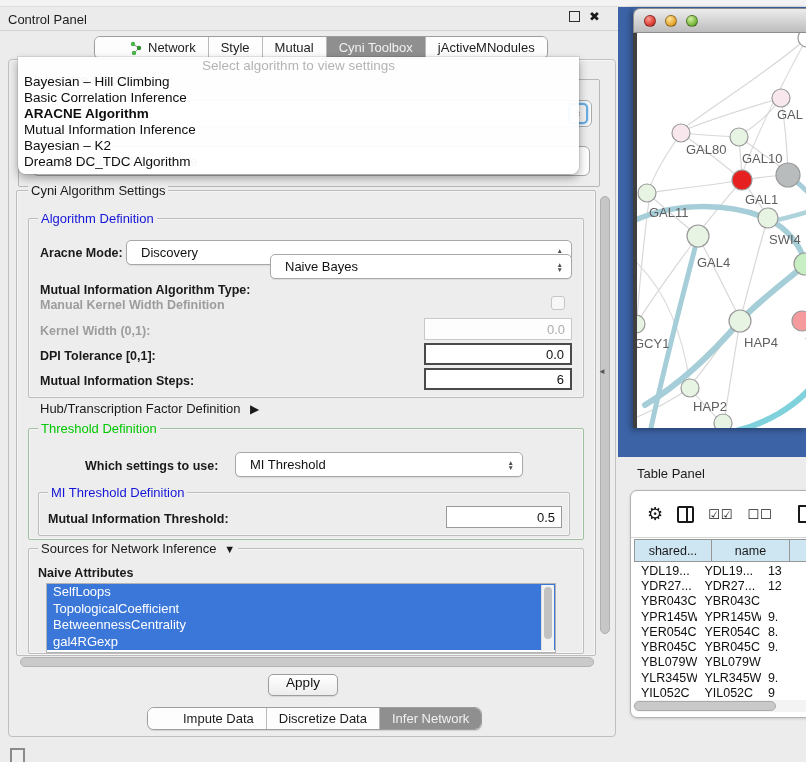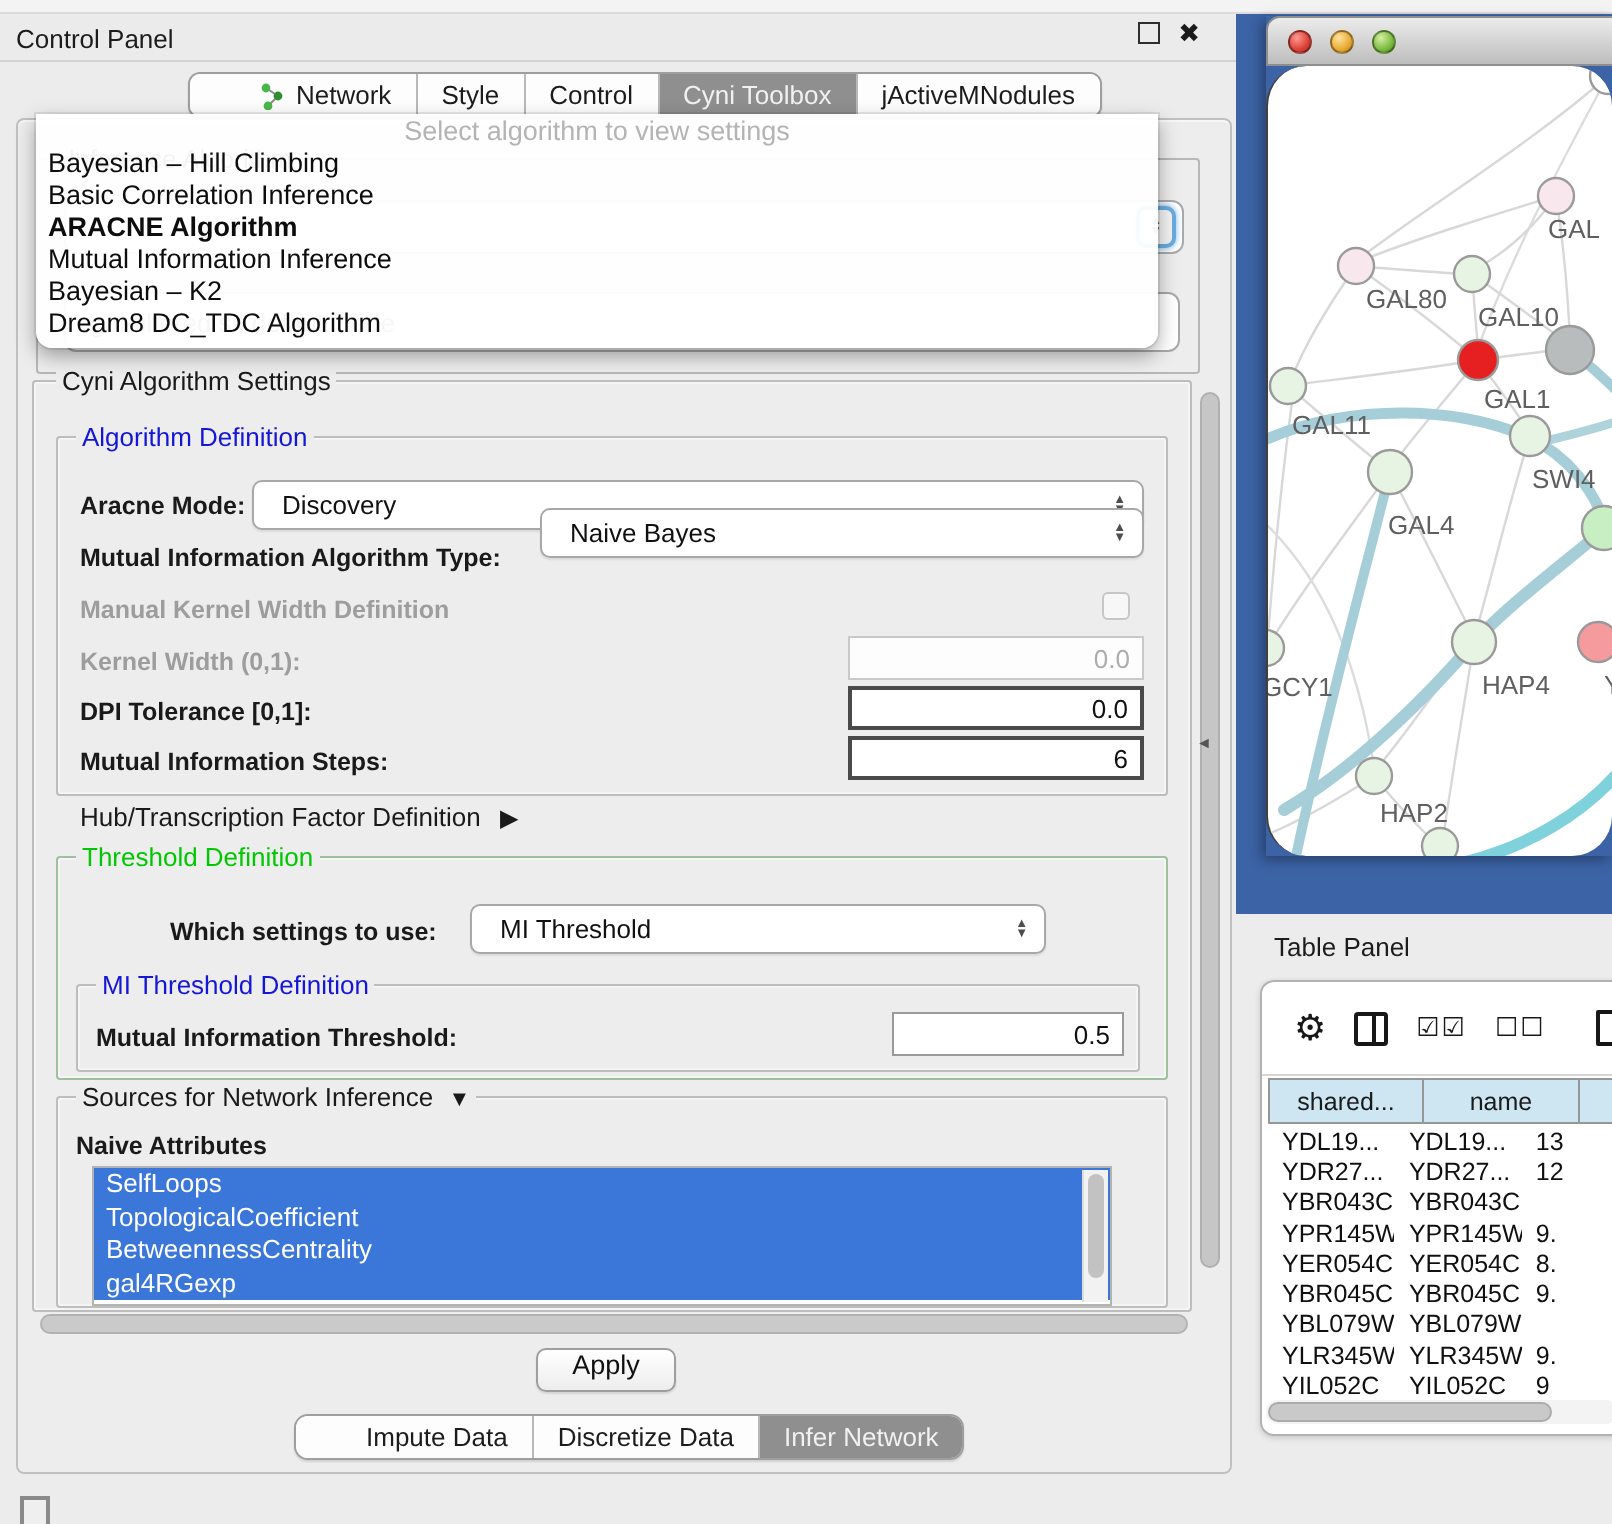--- a/index.html
+++ b/index.html
@@ -86,21 +86,21 @@
   
   .desktop { left:618px; top:7px; width:188px; height:450px; background:#3c63a6; }
   .net-window { left:633px; top:8px; width:173px; height:420px; box-shadow:-2px 2px 6px rgba(0,0,0,.35); }
   .net-titlebar { position:absolute; left:0; top:0; width:173px; height:25px; border-radius:7px 0 0 0;
     background:linear-gradient(#ececec,#bdbdbd); border:1px solid #8e8e8e; border-right:none; display:flex;
     align-items:center; padding-left:10px; gap:9px; }
   .tl { width:12px; height:12px; border-radius:50%; border:1px solid rgba(0,0,0,.35); }
   .tl.red { background:radial-gradient(circle at 35% 30%, #ff9a93, #dd4238 60%, #a52a20); }
   .tl.yellow { background:radial-gradient(circle at 35% 30%, #ffe49a, #e7ab35 60%, #b07d16); }
   .tl.green { background:radial-gradient(circle at 35% 30%, #d2f0a0, #7dbb42 60%, #4c8c20); }
-  .net-canvas { position:absolute; left:0; top:25px; width:173px; height:395px; background:#fff; border-left:1px solid #404040; overflow:hidden;border-radius:20px; }
+  .net-canvas { position:absolute; left:0; top:25px; width:173px; height:395px; background:#fff; border-left:4px solid #404040; overflow:hidden; }
 
   .tp-title { position:absolute; left:637px; top:466px; font-size:13px; color:#1c1c1c; }
   .table-window { left:630px; top:490px; width:180px; height:228px; background:#fff; border:1px solid #b2b2b2;
     border-radius:7px 0 0 7px; box-shadow:0 1px 3px rgba(0,0,0,.15); overflow:hidden; }
   .tp-toolbar { position:absolute; left:0; top:0; width:100%; height:47px; display:flex; align-items:center; gap:14px;
     padding-left:16px; border-bottom:1px solid #d6d6d6; color:#181818; }
   .gear { font-size:18px; }
   .cols-ico { width:17px; height:17px; border:2px solid #181818; border-radius:2px; position:relative; }
   .cols-ico:before { content:""; position:absolute; left:50%; top:0; bottom:0; width:2px; background:#181818; }
   .chk-pair { font-size:13px; letter-spacing:1px; }
@@ -141,21 +141,21 @@
             <circle cx="3" cy="3" r="2.2" fill="#49b649"></circle>
             <circle cx="9" cy="7" r="2.2" fill="#2e8f2e"></circle>
             <circle cx="4" cy="12" r="2.2" fill="#49b649"></circle>
           </svg>
           <span>Network</span>
         </div>
         <div class="seg">
           <span>Style</span>
         </div>
         <div class="seg">
-          <span>Control</span>
+          <span>Mutual</span>
         </div>
         <div class="seg sel">
           <span>Cyni Toolbox</span>
         </div>
         <div class="seg">
           <span>jActiveMNodules</span>
         </div>
       </div>
   </div>
 
@@ -188,21 +188,21 @@
 
   <div class="abs group" style="left:28px; top:218px; width:556px; height:180px;"></div>
   <span class="group-label lbl-blue abs" style="left:38px; top:211px;">Algorithm Definition</span>
 
   <span class="fld-label" style="left:40px; top:246px;">Aracne Mode:</span>
   <div class="combo" style="left:126px; top:240px; width:446px; height:25px;">
     <span>Discovery</span>
     <span class="stepper">▲<br>▼</span>
   </div>
 
-  <span class="fld-label" style="left:40px; top:272px;">Mutual Information Algorithm Type:</span>
+  <span class="fld-label" style="left:40px; top:283px;">Mutual Information Algorithm Type:</span>
   <div class="combo" style="left:270px; top:254px; width:302px; height:25px;">
     <span>Naive Bayes</span>
     <span class="stepper">▲<br>▼</span>
   </div>
 
   <span class="fld-label dis" style="left:40px; top:298px;">Manual Kernel Width Definition</span>
   <span class="checkbox" style="left:551px; top:296px;"></span>
 
   <span class="fld-label dis" style="left:40px; top:324px;">Kernel Width (0,1):</span>
   <div class="tfield dim" style="left:424px; top:318px; width:148px; height:22px;">

